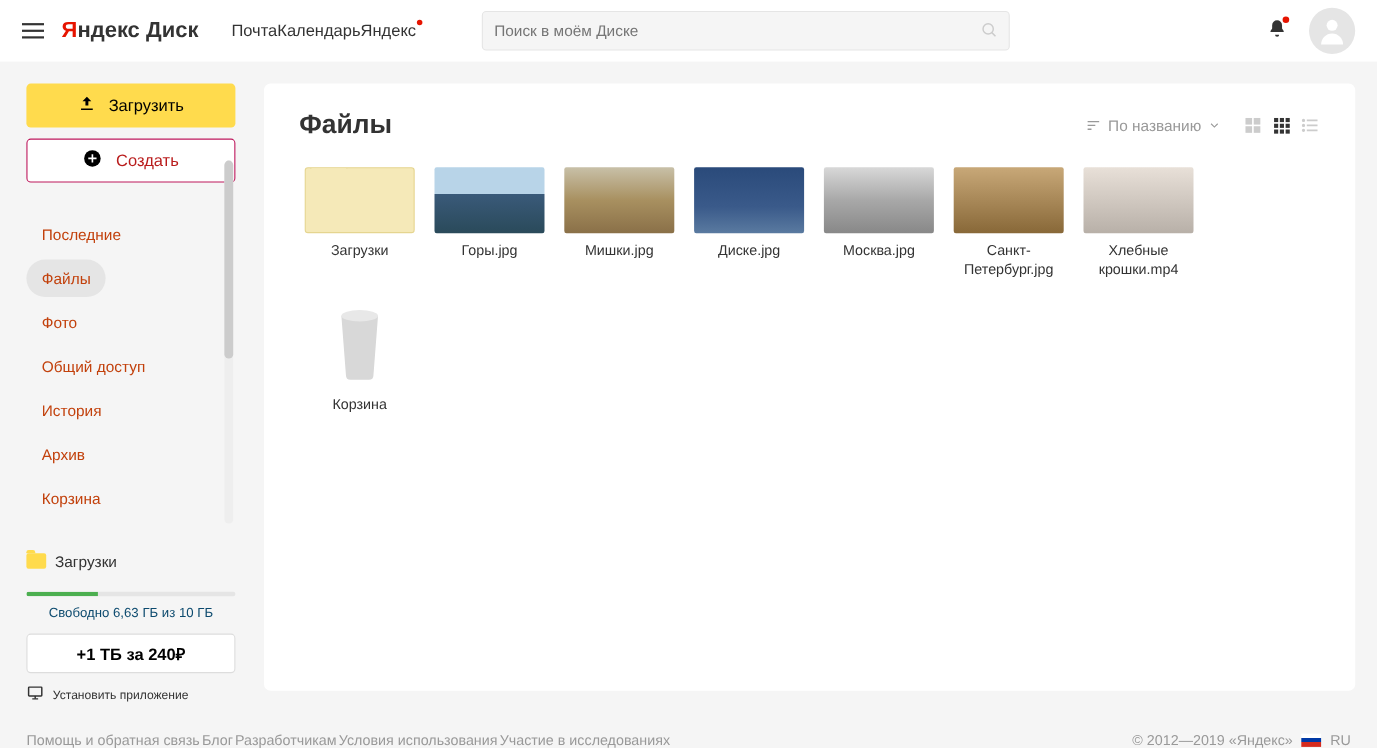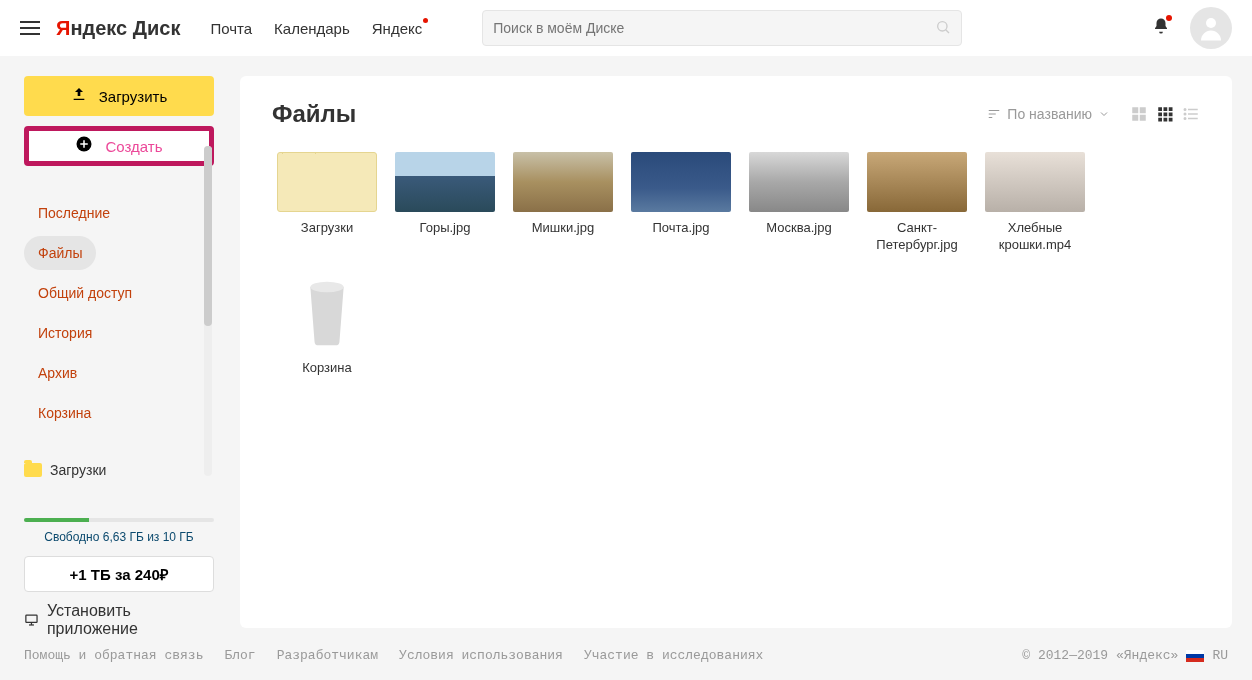--- a/index.html
+++ b/index.html
@@ -4,55 +4,55 @@
 <style>
 * { box-sizing: border-box; margin: 0; padding: 0; }
 body { font-family: Arial, Helvetica, sans-serif; font-size: 14px; background: #f5f5f5; color: #333; width: 1252px; height: 680px; overflow: hidden; }
 
 
 .header { display: flex; align-items: center; height: 56px; padding: 6px 20px; background: #fff; position: relative; }
 .hamburger { cursor: pointer; margin-right: 16px; }
 .hamburger span { display: block; width: 20px; height: 2px; background: #333; margin: 4px 0; }
 .logo { font-size: 20px; font-weight: bold; margin-right: 30px; cursor: pointer; }
 .logo .red { color: #e61400; }
-.nav-links { display: flex; gap: 22px; }
+.nav-links { display: flex; }
 .nav-link { cursor: pointer; color: #333; font-size: 15px; position: relative; }
 .nav-link.dot::after { content: ''; position: absolute; top: -2px; right: -6px; width: 5px; height: 5px; background: #e61400; border-radius: 50%; }
 .search-box { flex: 0 0 480px; margin-left: 60px; display: flex; align-items: center; background: #f5f5f5; border: 1px solid #e5e5e5; border-radius: 4px; height: 36px; padding: 0 10px; }
 .search-input { flex: 1; border: none; background: transparent; outline: none; font-size: 14px; color: #999; }
 .search-icon { color: #ccc; margin-left: 8px; }
 .header-right { margin-left: auto; display: flex; align-items: center; gap: 20px; }
 .bell { position: relative; cursor: pointer; font-size: 18px; }
 .bell::after { content: ''; position: absolute; top: -2px; right: -2px; width: 6px; height: 6px; background: #e61400; border-radius: 50%; }
 .avatar { width: 42px; height: 42px; border-radius: 50%; background: #e5e5e5; display: flex; align-items: center; justify-content: center; }
 .avatar svg { fill: #fff; }
 
 
 .container { display: flex; height: calc(100% - 56px - 32px); }
 .sidebar { width: 220px; padding: 20px 0 0 24px; display: flex; flex-direction: column; position: relative; }
 .btn { height: 40px; border: none; border-radius: 4px; cursor: pointer; display: flex; align-items: center; justify-content: center; gap: 12px; font-size: 15px; margin-bottom: 10px; width: 190px; }
 .btn-upload { background: #ffdb4d; color: #000; }
-.btn-create { background: #fff; border: 5px solid #be185d; color: #ec4899; align-items: center; }
+.btn-create { background: #fff; border: 1px solid #be185d; color: #b91c1c; align-items: center; }
 .btn-icon { font-size: 16px; }
 .nav-menu { margin-top: 20px; }
 .nav-item { padding: 9px 14px; cursor: pointer; font-size: 14px; color: #c2410c; border-radius: 18px; display: inline-block; margin-bottom: 6px; }
 .nav-item.active { background: #e5e5e5; }
 .tree-section { margin-top: 20px; }
 .tree-item { display: flex; align-items: center; gap: 8px; padding: 6px 0; cursor: pointer; font-size: 14px; }
 .mini-folder { width: 18px; height: 14px; background: #ffdb4d; border-radius: 2px; position: relative; }
 .mini-folder::before { content: ''; position: absolute; top: -3px; left: 0; width: 8px; height: 3px; background: #ffdb4d; border-radius: 2px 2px 0 0; }
 .sidebar-scroll { position: absolute; right: 8px; top: 90px; width: 8px; height: 330px; background: #eee; border-radius: 4px; }
 .sidebar-scroll-thumb { width: 100%; height: 180px; background: #ccc; border-radius: 4px; }
 
 .storage { margin-top: auto; padding-bottom: 10px; width: 190px; }
 .storage-bar { height: 4px; background: #e5e5e5; border-radius: 2px; margin-bottom: 8px; overflow: hidden; }
 .storage-bar-fill { height: 100%; width: 34%; background: #4caf50; }
 .storage-text { font-size: 12px; color: #0c4a6e; text-align: center; margin-bottom: 12px; }
 .btn-upgrade { background: #fff; border: 1px solid #ddd; font-weight: bold; height: 36px; }
-.install-link { display: flex; align-items: center; gap: 8px; font-size: 16px; color: #333; cursor: pointer; }
+.install-link { display: flex; align-items: flex-end; gap: 8px; font-size: 11px; color: #333; cursor: pointer; }
 
 
 .main { flex: 1; background: #fff; margin: 20px 20px 20px 20px; border-radius: 6px; padding: 24px 32px; overflow: auto; }
 .main-header { display: flex; align-items: center; margin-bottom: 24px; }
 .page-title { font-size: 24px; font-weight: bold; }
 .main-header-right { margin-left: auto; display: flex; align-items: center; gap: 20px; }
 .sort { display: flex; align-items: center; gap: 6px; color: #999; cursor: pointer; font-size: 14px; }
 .view-icons { display: flex; gap: 8px; }
 .view-icon { cursor: pointer; color: #ccc; display: flex; }
 .view-icon.active { color: #333; }
@@ -60,21 +60,21 @@
 .file-grid { display: flex; flex-wrap: wrap; gap: 18px 8px; }
 .file-item { width: 110px; text-align: center; cursor: pointer; }
 .file-thumb { width: 100px; height: 60px; margin: 0 auto 8px; border-radius: 2px; display: flex; align-items: center; justify-content: center; overflow: hidden; }
 .file-name { font-size: 13px; color: #333; line-height: 1.3; word-wrap: break-word; }
 .thumb-folder { background: #f5e9b8; border: 1px solid #e5d590; position: relative; border-radius: 3px; }
 .thumb-folder::before { content: ''; position: absolute; top: -8px; left: 4px; width: 32px; height: 8px; background: #f5e9b8; border: 1px solid #e5d590; border-bottom: none; border-radius: 3px 3px 0 0; }
 .thumb-trash { display: flex; align-items: center; justify-content: center; }
 .thumb-trash svg { fill: #ccc; }
 
 
-.footer { height: 32px; display: flex; align-items: flex-start; padding: 0 24px; font-size: 13px; color: #999; gap: 21px; font-family: Liberation Mono, monospace; }
+.footer { height: 32px; display: flex; align-items: flex-end; padding: 0 24px; font-size: 13px; color: #999; gap: 2px; }
 .footer-link { cursor: pointer; }
 .footer-right { margin-left: auto; display: flex; align-items: center; gap: 8px; }
 .flag { width: 18px; height: 12px; background: linear-gradient(to bottom, #fff 33%, #0039a6 33%, #0039a6 66%, #d52b1e 66%); }
 
 svg.icon-inline { width: 16px; height: 16px; }
 </style>
 </head>
 <body>
 
 <div class="header">
@@ -133,20 +133,21 @@
             <circle cx="12" cy="12" r="10"></circle>
             <path d="M12 7v10M7 12h10" stroke="#fff" stroke-width="2"></path>
           </svg>
       </span>
       <span>Создать</span>
     </button>
 
     <div class="nav-menu">
       <div><span class="nav-item">Последние</span></div>
       <div><span class="nav-item active">Файлы</span></div>
+      <div><span class="nav-item">Фото</span></div>
       <div><span class="nav-item">Общий доступ</span></div>
       <div><span class="nav-item">История</span></div>
       <div><span class="nav-item">Архив</span></div>
       <div><span class="nav-item">Корзина</span></div>
     </div>
 
     <div class="tree-section">
       <div class="tree-item">
         <span class="mini-folder"></span>
         <span>Загрузки</span>
@@ -235,21 +236,21 @@
         <div class="file-item">
           <div class="file-thumb" style="background: linear-gradient(rgb(184, 212, 232) 40%, rgb(58, 90, 122) 40%, rgb(42, 74, 90));"></div>
           <div class="file-name">Горы.jpg</div>
         </div>
         <div class="file-item">
           <div class="file-thumb" style="background: linear-gradient(rgb(200, 192, 168), rgb(168, 144, 96) 50%, rgb(138, 112, 72));"></div>
           <div class="file-name">Мишки.jpg</div>
         </div>
         <div class="file-item">
           <div class="file-thumb" style="background: linear-gradient(rgb(42, 74, 122), rgb(58, 90, 138) 60%, rgb(90, 122, 160));"></div>
-          <div class="file-name">Почта.jpg</div>
+          <div class="file-name">Диске.jpg</div>
         </div>
         <div class="file-item">
           <div class="file-thumb" style="background: linear-gradient(rgb(216, 216, 216), rgb(168, 168, 168) 50%, rgb(136, 136, 136));"></div>
           <div class="file-name">Москва.jpg</div>
         </div>
         <div class="file-item">
           <div class="file-thumb" style="background: linear-gradient(rgb(200, 168, 120), rgb(168, 136, 88) 50%, rgb(136, 104, 56));"></div>
           <div class="file-name">Санкт-Петербург.jpg</div>
         </div>
         <div class="file-item">

